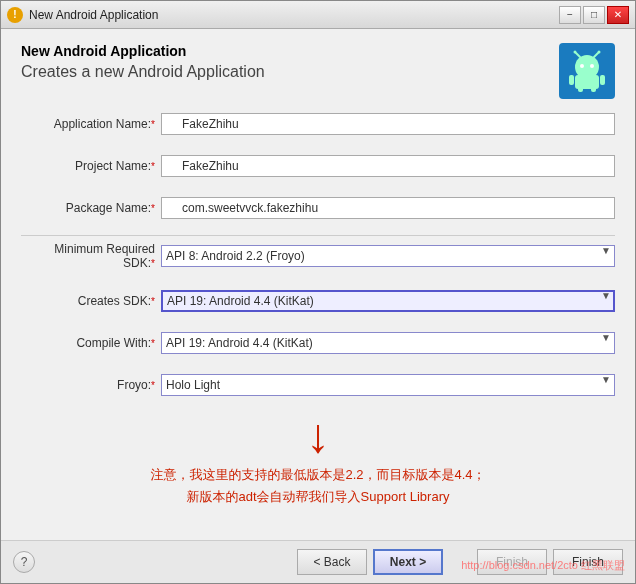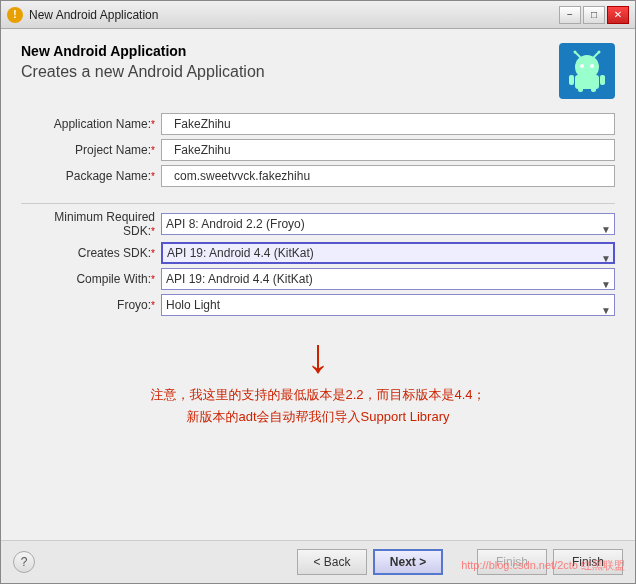--- a/index.html
+++ b/index.html
@@ -115,21 +115,21 @@
       border-radius: 4px;
       display: flex;
       align-items: center;
       justify-content: center;
       overflow: hidden;
     }
 
     .form-section {
       display: flex;
       flex-direction: column;
-      gap: 4px;
+      gap: 20px;
       margin-bottom: 10px;
     }
 
     .form-row {
       display: flex;
       align-items: center;
     }
 
     .form-label {
       width: 140px;
@@ -141,31 +141,31 @@
 
     .required-mark {
       color: #cc0000;
       font-size: 10px;
     }
 
     .form-input {
       flex: 1;
       height: 22px;
       border: 1px solid #aaa;
-      padding: 2px 12px;
+      padding: 2px 20px;
       font-size: 12px;
       background: white;
       color: #333;
     }
 
     .select-wrapper {
       flex: 1;
       position: relative;
       display: flex;
-      align-items: flex-end;
+      align-items: flex-start;
     }
 
     .select-wrapper select {
       width: 100%;
       height: 22px;
       border: 1px solid #8888cc;
       padding: 2px 20px 2px 4px;
       font-size: 12px;
       background: white;
       color: #333;

